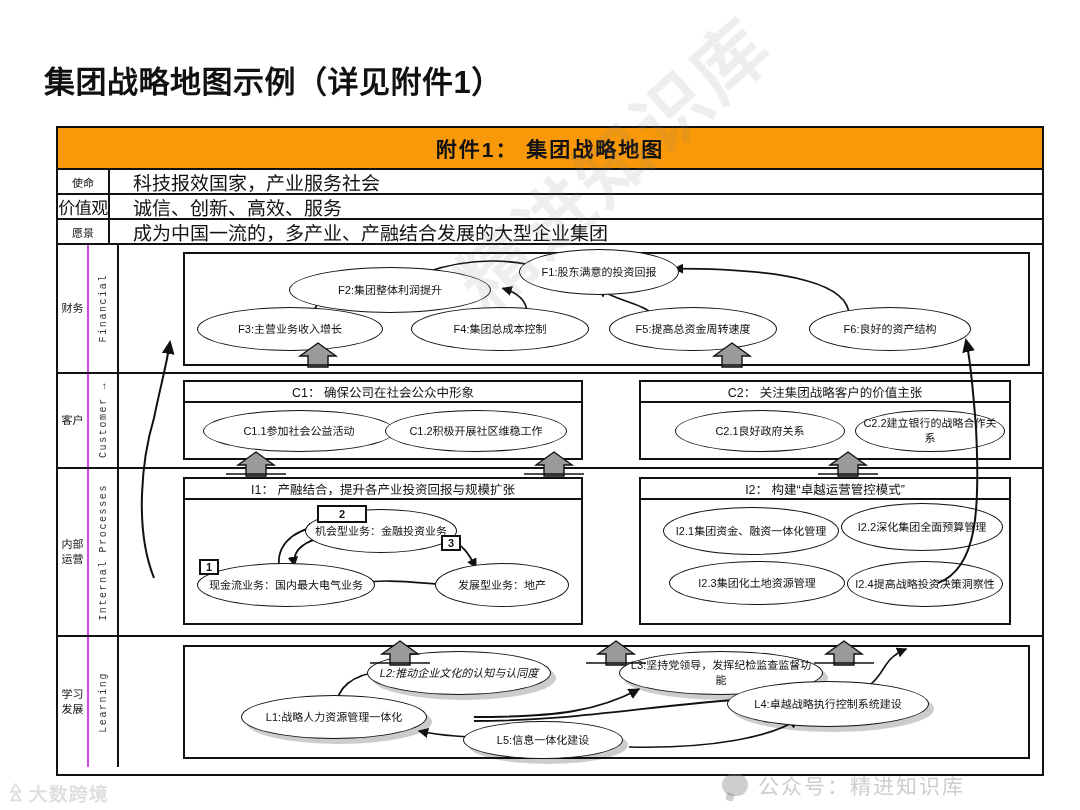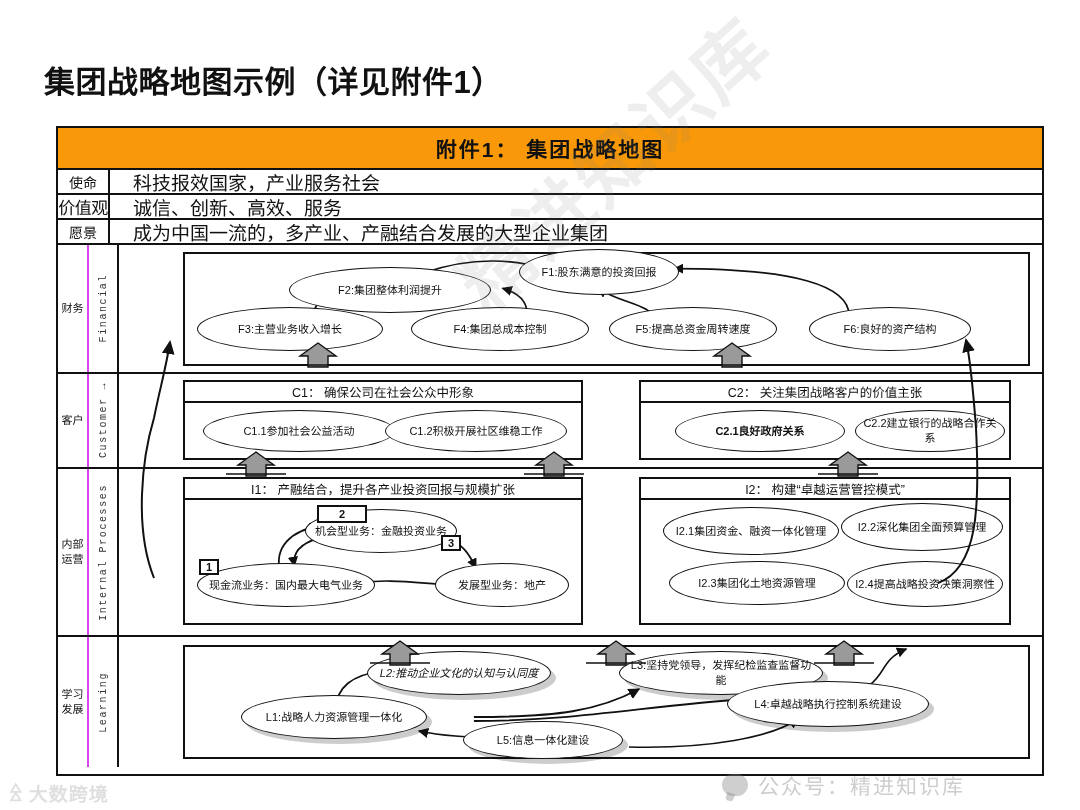--- a/index.html
+++ b/index.html
@@ -33,21 +33,21 @@
     text-align:right;
   }
   #banner-text{font-size:21px;font-weight:bold;color:#111;letter-spacing:2px;}
   
   .stmt-row{
     display:flex;height:25px;align-items:stretch;
     border-bottom:2px solid #111;box-sizing:border-box;
   }
   .stmt-label{
     width:52px;flex:none;display:flex;align-items:center;justify-content:center;
-    border-right:2px solid #111;font-size:14px;color:#111;box-sizing:border-box;
+    border-right:2px solid #111;font-size:11px;color:#111;box-sizing:border-box;
   }
   .stmt-label.tight{font-size:17px;letter-spacing:-0.5px;}
   .stmt-value{
     flex:1;display:flex;align-items:center;padding-left:23px;
     font-size:19px;color:#111;box-sizing:border-box;
   }
   
   #bands{position:relative;}
   .band{
     display:flex;align-items:stretch;
@@ -196,21 +196,21 @@
 
         <div class="inner-box" style="left:64px;top:6px;width:400px;height:80px;">
           <div class="group-head">C1： 确保公司在社会公众中形象</div>
         </div>
         <div class="node" style="left:84px;top:36px;width:192px;height:42px;">C1.1参加社会公益活动</div>
         <div class="node" style="left:266px;top:36px;width:182px;height:42px;">C1.2积极开展社区维稳工作</div>
 
         <div class="inner-box" style="left:520px;top:6px;width:372px;height:80px;">
           <div class="group-head">C2： 关注集团战略客户的价值主张</div>
         </div>
-        <div class="node" style="left:556px;top:36px;width:170px;height:42px;font-weight:bold;">C2.1良好政府关系</div>
+        <div class="node" style="left:556px;top:36px;width:170px;height:42px;">C2.1良好政府关系</div>
         <div class="node" style="left:736px;top:36px;width:150px;height:42px;">C2.2建立银行的战略合作关系</div>
       </div>
     </div>
 
     <div class="band" style="height:168px;">
       <div class="persp-cn">内部运营</div>
       <div class="persp-en">
           <span>Internal Processes</span>
         </div>
       <div class="band-body">

